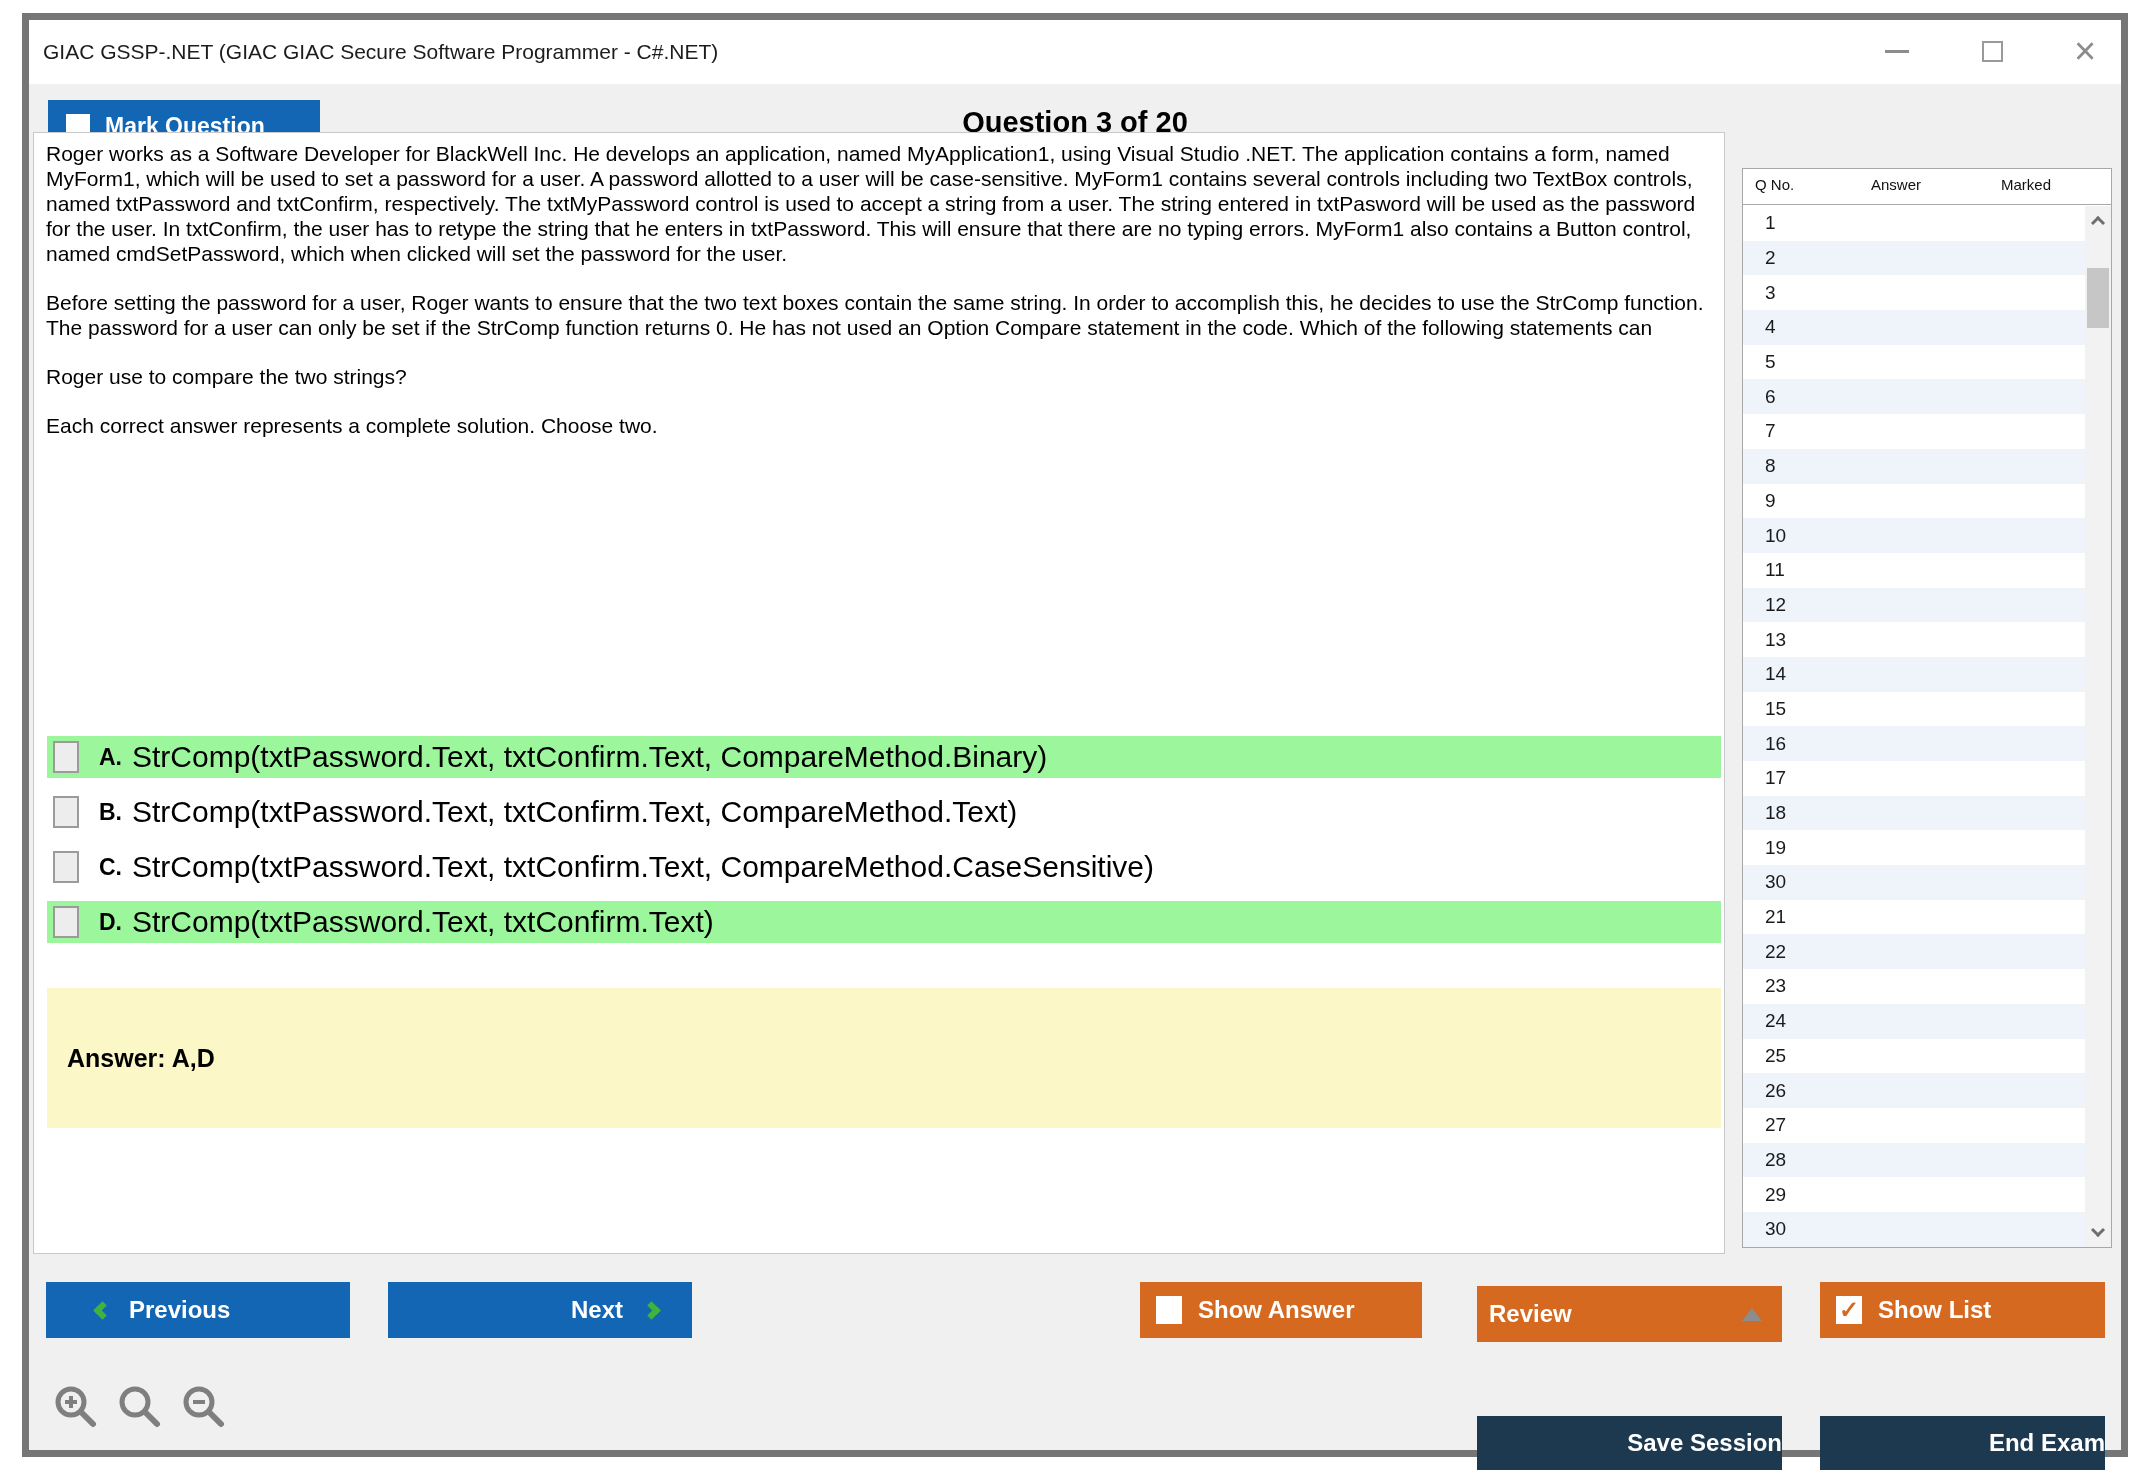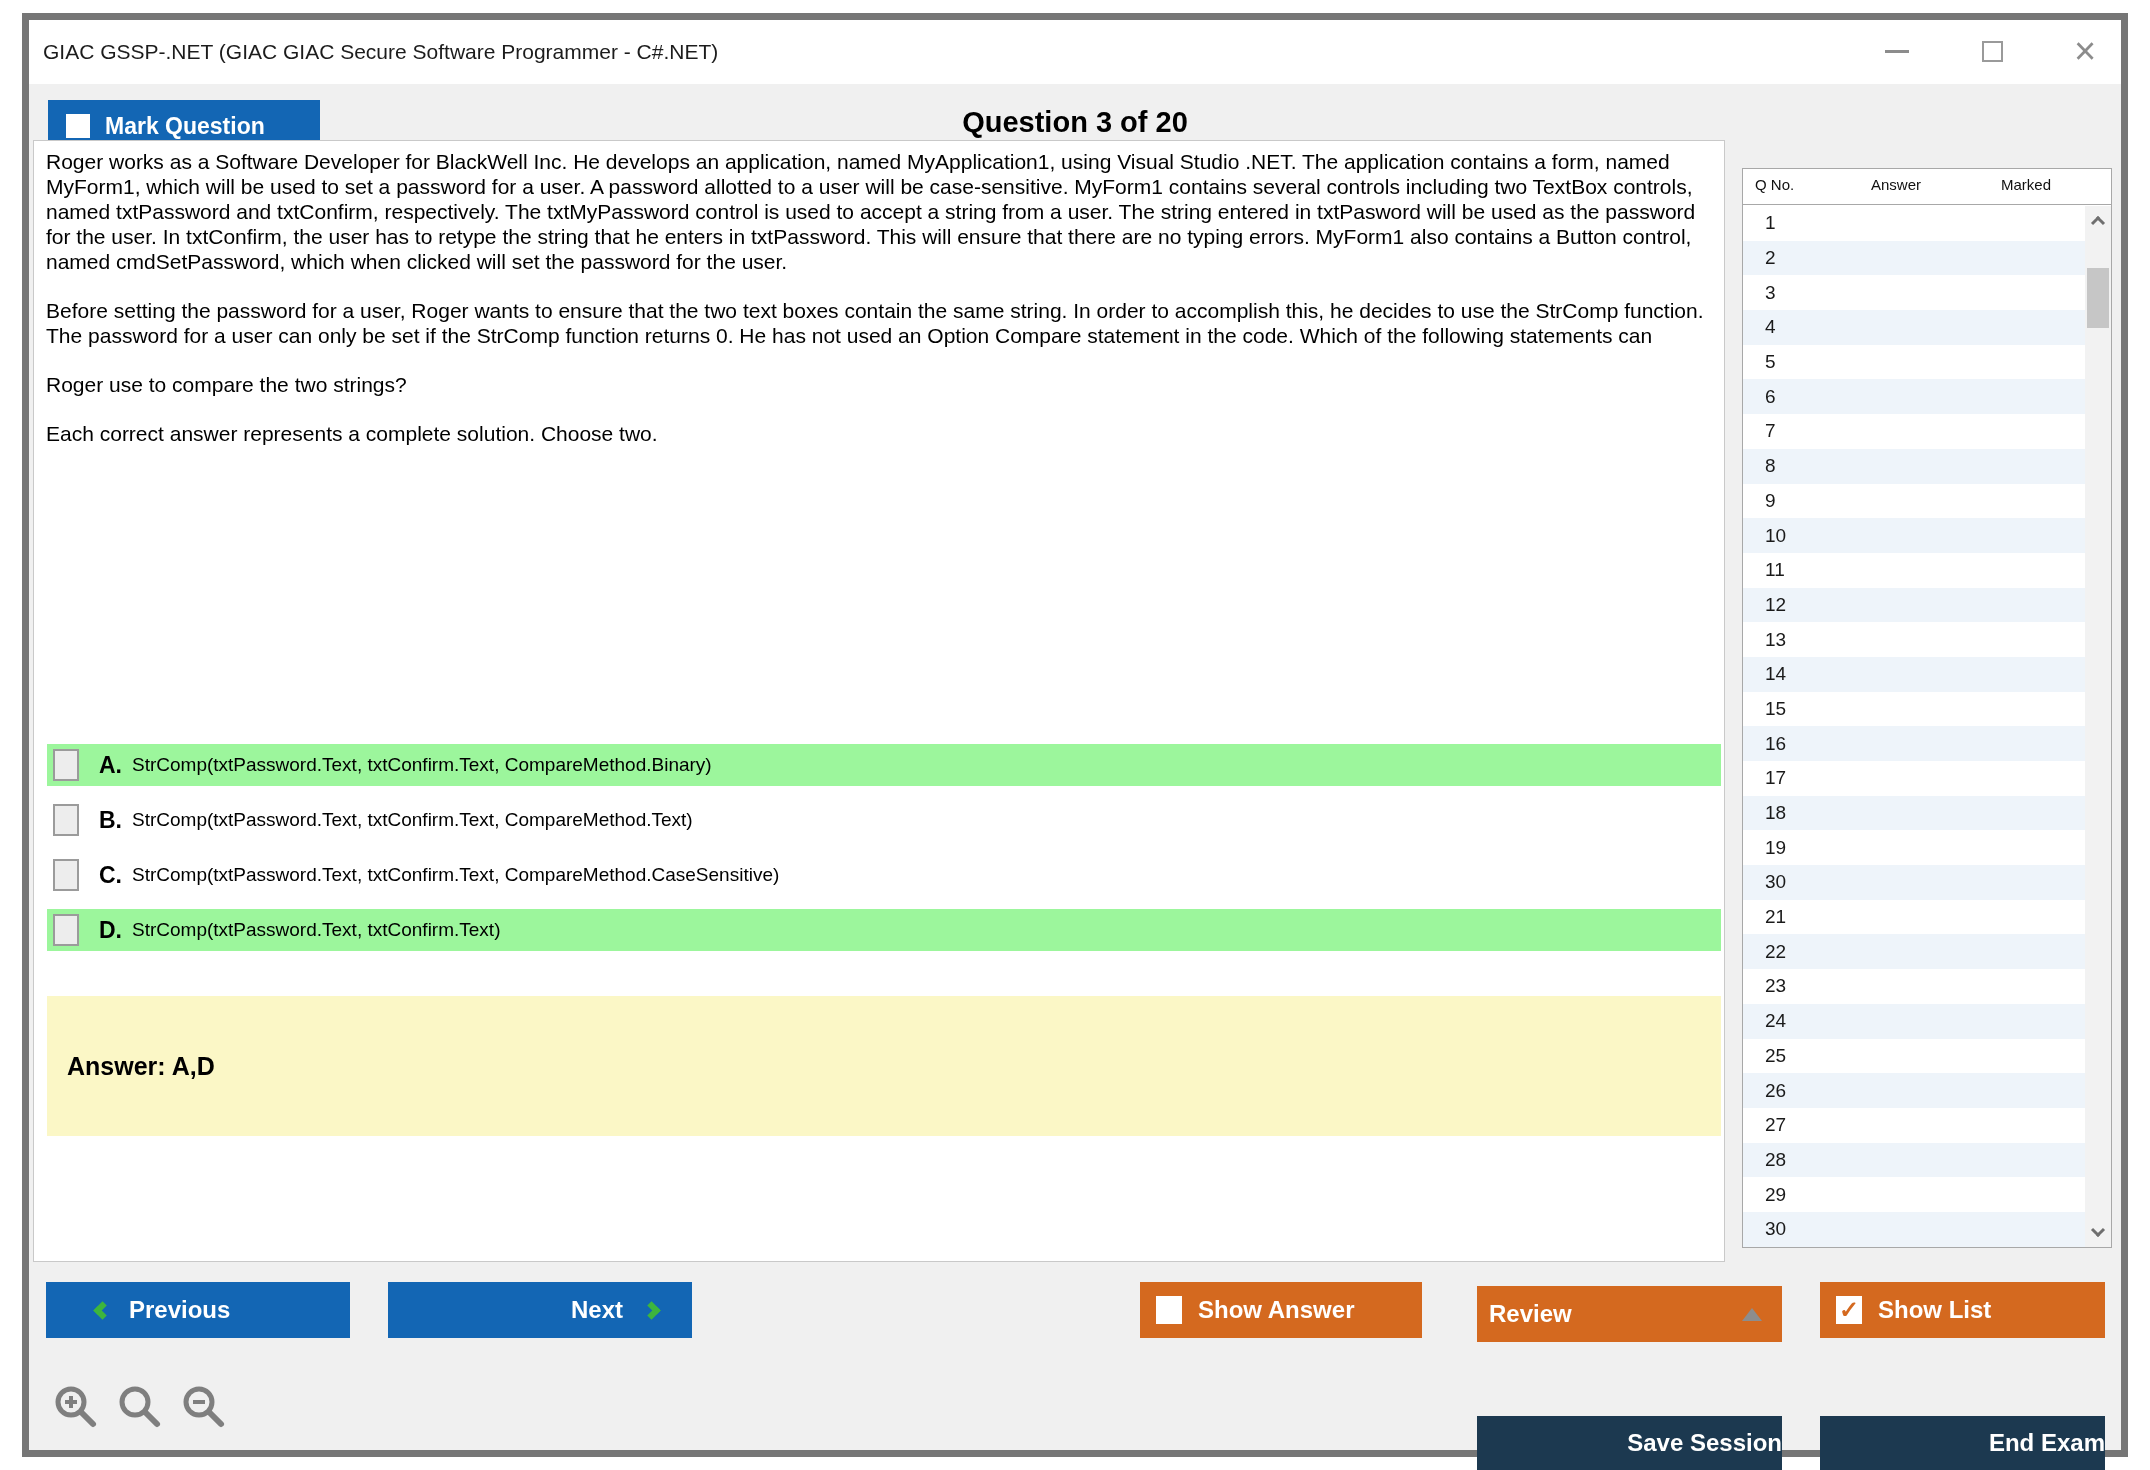--- a/index.html
+++ b/index.html
@@ -21,34 +21,34 @@
   .max-glyph{display:inline-block;width:21px;height:21px;border:2px solid #9a9a9a;}
   .close-glyph{font-size:38px;color:#8c8c8c;line-height:38px;font-weight:400;}
 
   .mark-btn{position:absolute;left:19px;top:80px;width:272px;height:52px;
     background:var(--accent-blue);display:flex;align-items:center;padding-left:18px;cursor:pointer;}
   .mark-box{width:24px;height:24px;background:#ffffff;margin-right:15px;flex:0 0 auto;}
   .mark-label{color:#ffffff;font-weight:bold;font-size:23px;}
   .q-heading{position:absolute;left:0;top:86px;width:2092px;text-align:center;
     font-size:29px;font-weight:bold;color:#000000;}
 
-  .main-panel{position:absolute;left:4px;top:120px;width:1692px;height:1122px;
+  .main-panel{position:absolute;left:4px;top:112px;width:1692px;height:1122px;
     background:#ffffff;border:1px solid #c9c9c9;}
   .q-text{position:absolute;left:12px;top:8px;width:1664px;font-size:21px;
     line-height:25px;color:#000000;}
   .q-text p{margin:0 0 24px 0;}
 
   .options{position:absolute;left:13px;top:603px;width:1674px;}
   .option{height:42px;margin-bottom:13px;display:flex;align-items:center;
     padding-left:6px;cursor:pointer;}
   .option.correct{background:var(--highlight-green);}
   .opt-box{width:26px;height:32px;background:#ededed;border:2px solid #9b9b9b;
     margin-right:20px;flex:0 0 auto;}
   .opt-letter{font-weight:bold;font-size:23px;margin-right:10px;}
-  .opt-text{font-size:19px;color:#000000;}
+  .opt-text{font-size:30px;color:#000000;}
 
   .answer-box{position:absolute;left:13px;top:855px;width:1674px;height:140px;
     background:var(--answer-yellow);display:flex;align-items:center;padding-left:20px;}
   .answer-label{font-size:25px;font-weight:bold;color:#000000;}
 
   .sidebar{position:absolute;left:1713px;top:148px;width:370px;height:1080px;
     background:#ffffff;border:1px solid #a8a8a8;}
   .sb-header{position:absolute;left:0;top:0;width:100%;height:36px;
     border-bottom:1px solid #a8a8a8;font-size:15px;color:#111;}
   .sb-header .h-qno{position:absolute;left:12px;top:7px;}

